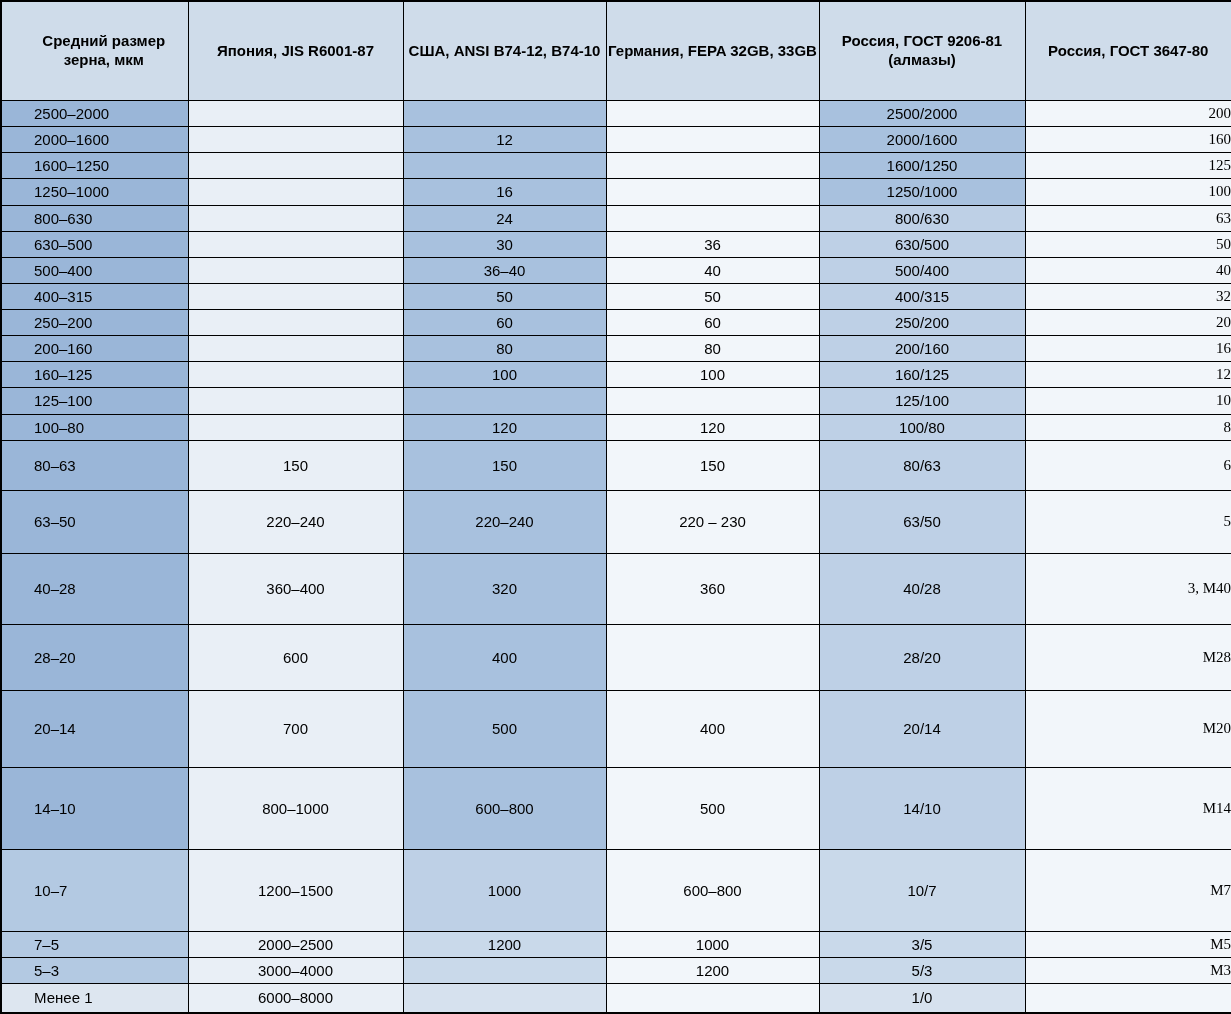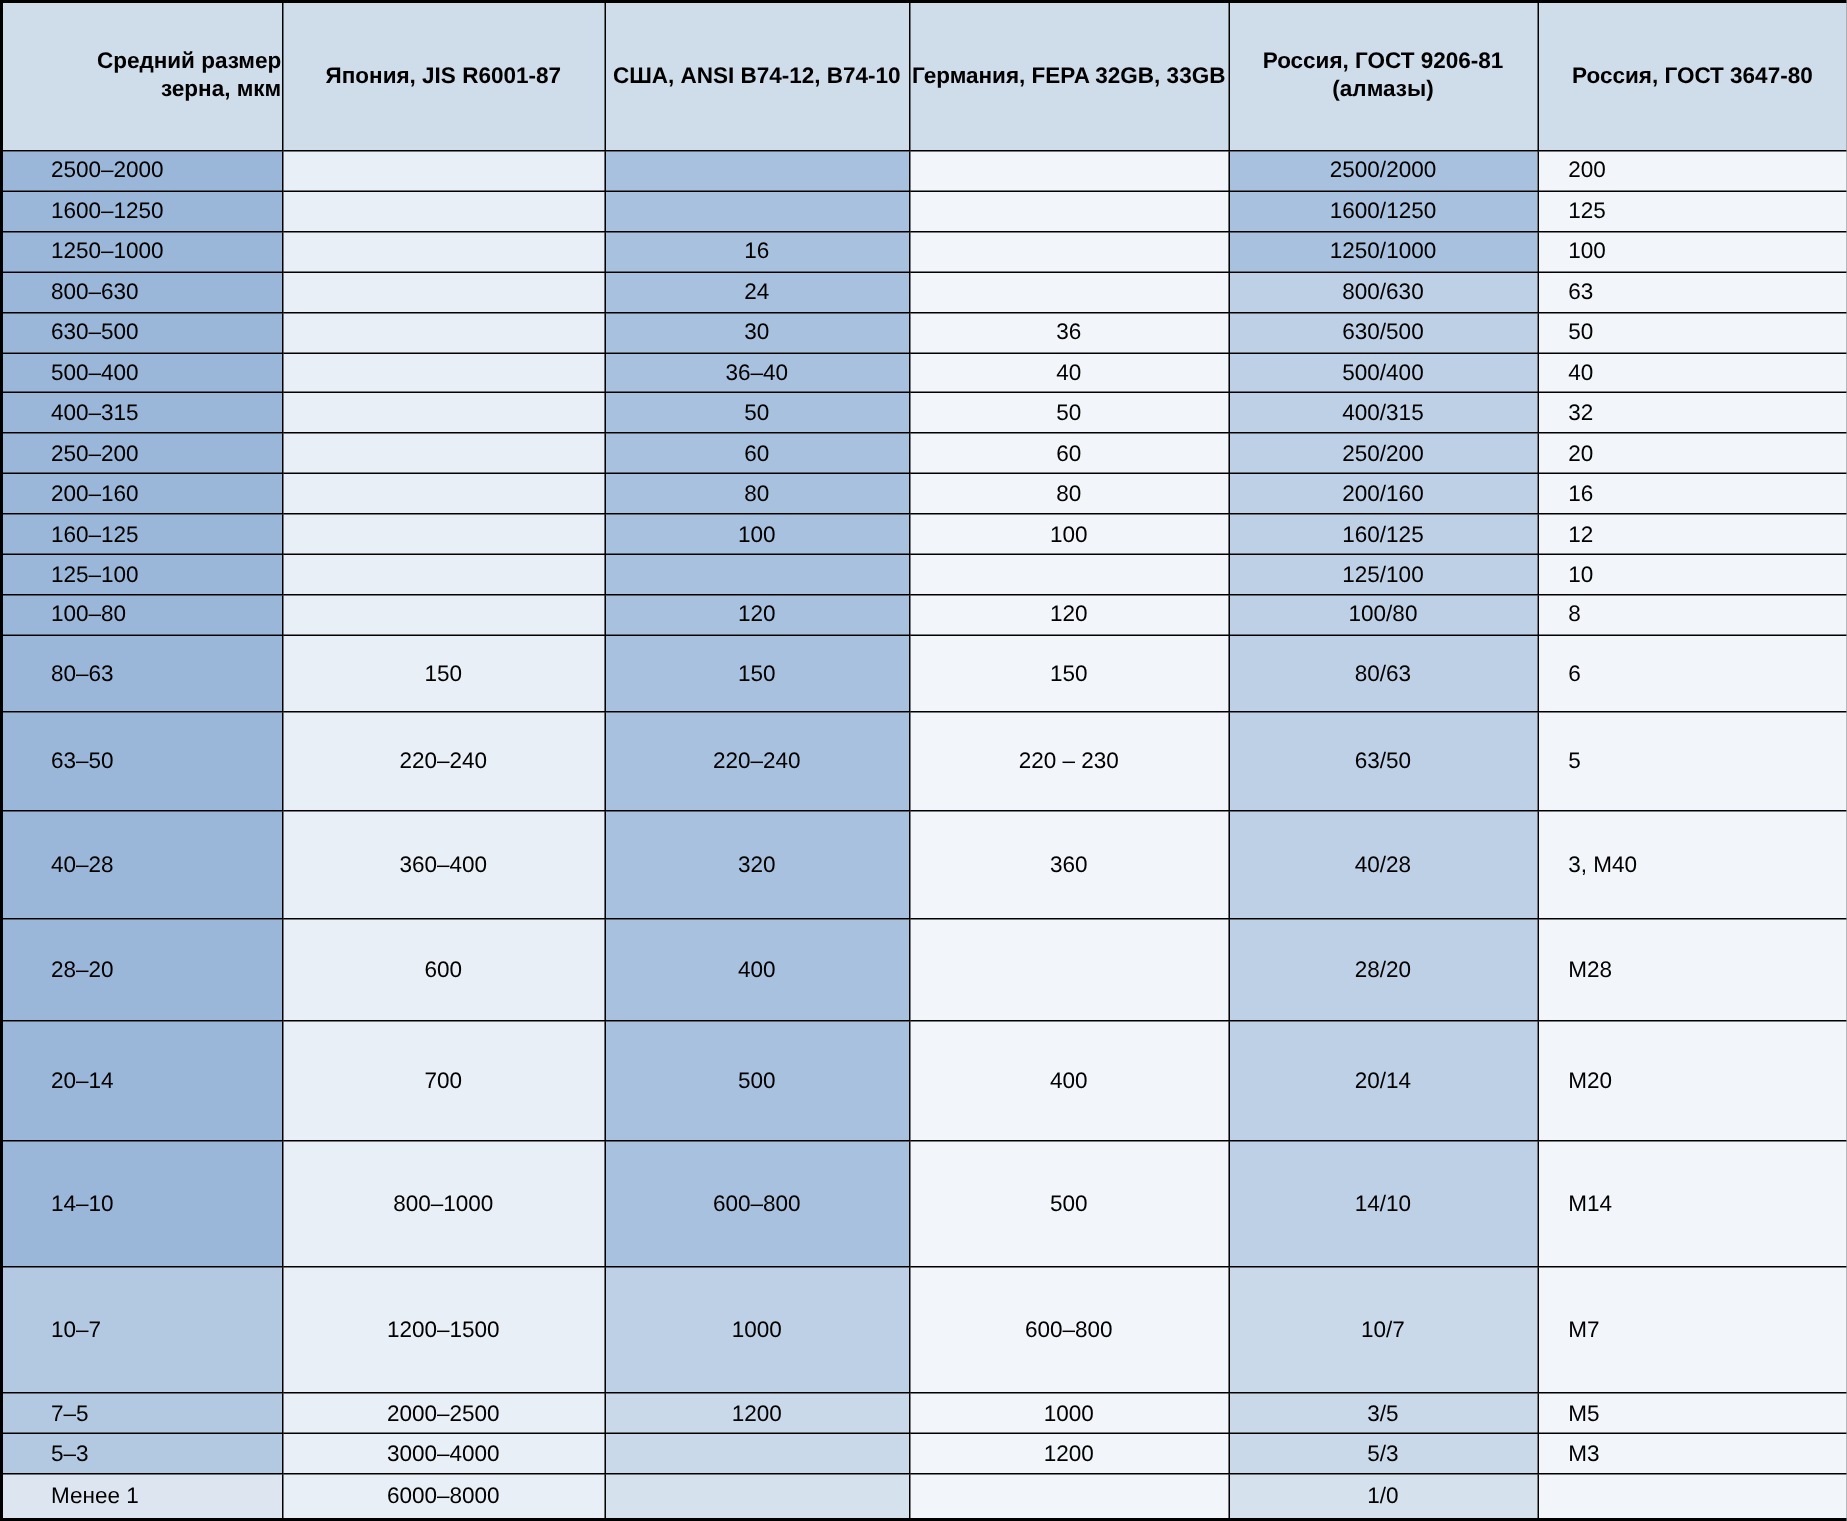--- a/index.html
+++ b/index.html
@@ -44,38 +44,39 @@
   }
   thead th {
     font-weight: bold;
     text-align: center;
     font-size: 15.5px;
     line-height: 1.25;
     height: 98px;
     padding: 4px 6px;
   }
   thead th.col-first {
-    text-align: right;
+    text-align: center;
     padding-left: 18px;
   }
   tbody td {
     height: 22px;
     padding: 0 6px;
   }
   tbody td.first {
     padding-left: 32px;
     text-align: left;
     margin-top: 48px;
   }
   tbody td.ctr {
     text-align: center;
   }
   tbody td.lbl {
     padding-left: 20px;
-    text-align: left;
+    text-align: right;
+    font-family: Liberation Serif, serif;
   }
   tbody td.midlbl {
     padding-left: 32px;
     text-align: left;
   }
 
   
   .sh-hdr   { background: #cfdcea; }
   .sh-dark  { background: #9ab6d8; }
   .sh-mid   { background: #b3c9e2; }
@@ -114,20 +115,28 @@
 
       <tr>
         <td class="first sh-dark">2500–2000</td>
         <td class="ctr sh-pale"></td>
         <td class="ctr sh-blue2"></td>
         <td class="ctr sh-white"></td>
         <td class="ctr sh-blue2">2500/2000</td>
         <td class="lbl sh-white">200</td>
       </tr>
 
+      <tr>
+        <td class="first sh-dark">2000–1600</td>
+        <td class="ctr sh-pale"></td>
+        <td class="ctr sh-blue2">12</td>
+        <td class="ctr sh-white"></td>
+        <td class="ctr sh-blue2">2000/1600</td>
+        <td class="lbl sh-white">160</td>
+      </tr>
 
       <tr>
         <td class="first sh-dark">1600–1250</td>
         <td class="ctr sh-pale"></td>
         <td class="ctr sh-blue2"></td>
         <td class="ctr sh-white"></td>
         <td class="ctr sh-blue2">1600/1250</td>
         <td class="lbl sh-white">125</td>
       </tr>
 

